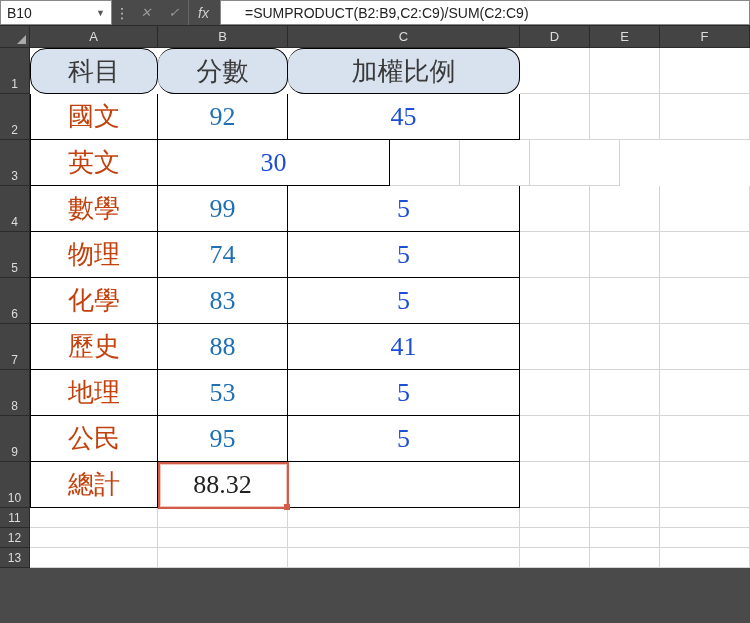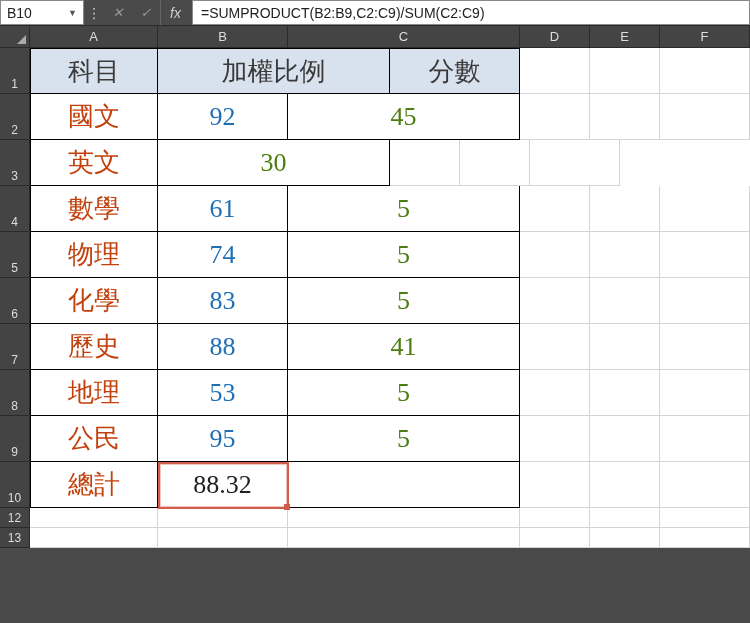--- a/index.html
+++ b/index.html
@@ -12,21 +12,21 @@
   }
   
   .formula-bar {
     display: flex;
     align-items: stretch;
     height: 26px;
     background: #4a4a4a;
     border-bottom: 1px solid #2a2a2a;
   }
   .name-box {
-    width: 84px;
+    width: 112px;
     background: #fff;
     border: 1px solid #888;
     font-size: 14px;
     padding: 2px 6px;
     color: #222;
     display: flex;
     align-items: center;
     justify-content: space-between;
   }
   .name-box-caret {
@@ -58,21 +58,21 @@
     color: #ccc;
     font-style: italic;
     font-size: 14px;
     border-left: 1px solid #666;
   }
   .formula-input {
     flex: 1;
     background: #fff;
     border: 1px solid #888;
     font-size: 14px;
-    padding: 2px 8px;
+    padding: 2px 24px;
     color: #222;
     display: flex;
     align-items: center;
     margin-left: 2px;
   }
   
   .grid-wrap {
     position: relative;
     background: #fff;
   }
@@ -143,32 +143,33 @@
     font-family: "PMingLiU", "SimSun", serif;
     overflow: hidden;
     height: 100%;
   }
   .r-tall .cell, .r-tall .row-h { height: 46px; }
   .r-tall .row-h { font-size: 12px; }
   .r-short .cell, .r-short .row-h { height: 20px; }
   .h-row .cell.A, .h-row .cell.B, .h-row .cell.C {
     background: #d8e2ef;
     color: #3a3a3a;
+    border-radius: 16px;
   }
   
   .tbl .cell.A { border-left: 1.5px solid #000; }
   .tbl .cell.A, .tbl .cell.B, .tbl .cell.C {
     border-right: 1.5px solid #000;
     border-bottom: 1.5px solid #000;
   }
   .tbl.first .cell.A, .tbl.first .cell.B, .tbl.first .cell.C {
     border-top: 1.5px solid #000;
   }
   .score { color: #1f6fb5; font-family: Liberation Serif, serif; }
-  .weight { color: #4d7c0f; font-family: "Times New Roman", serif; }
+  .weight { color: #1d4ed8; font-family: "Times New Roman", serif; }
   .subject { color: #c2410c; }
   .total-val { color: #222; font-family: "Times New Roman", serif; }
   
   .selected-frame {
     position: absolute;
     border: 2px solid #d25b4a;
     box-shadow: 0 0 0 1px rgba(210,90,70,0.35) inset;
     pointer-events: none;
   }
   .selected-frame::after {
@@ -225,26 +226,26 @@
 
   <div class="rows">
 
     <div class="row r-tall tbl first h-row">
       <div class="row-h">
           <span>1</span>
         </div>
       <div class="cell A col-A subject">
           <span>科目</span>
         </div>
+      <div class="cell B col-B subject">
+          <span>分數</span>
+        </div>
       <div class="cell C col-C subject">
           <span>加權比例</span>
         </div>
-      <div class="cell B col-B subject">
-          <span>分數</span>
-        </div>
       <div class="cell col-D"></div>
       <div class="cell col-E"></div>
       <div class="cell col-F"></div>
     </div>
 
     <div class="row r-tall tbl">
       <div class="row-h">
           <span>2</span>
         </div>
       <div class="cell A col-A subject">
@@ -277,21 +278,21 @@
     </div>
 
     <div class="row r-tall tbl">
       <div class="row-h">
           <span>4</span>
         </div>
       <div class="cell A col-A subject">
           <span>數學</span>
         </div>
       <div class="cell B col-B score">
-          <span>61</span>
+          <span>99</span>
         </div>
       <div class="cell C col-C weight">
           <span>5</span>
         </div>
       <div class="cell col-D"></div>
       <div class="cell col-E"></div>
       <div class="cell col-F"></div>
     </div>
 
     <div class="row r-tall tbl">
@@ -395,38 +396,49 @@
           <span>88.32</span>
         </div>
       <div class="cell C col-C"></div>
       <div class="cell col-D"></div>
       <div class="cell col-E"></div>
       <div class="cell col-F"></div>
     </div>
 
     <div class="row r-short">
       <div class="row-h">
-          <span>12</span>
+          <span>11</span>
         </div>
       <div class="cell col-A"></div>
       <div class="cell col-B"></div>
       <div class="cell col-C"></div>
       <div class="cell col-D"></div>
       <div class="cell col-E"></div>
       <div class="cell col-F"></div>
     </div>
     <div class="row r-short">
       <div class="row-h">
-          <span>13</span>
+          <span>12</span>
         </div>
       <div class="cell col-A"></div>
       <div class="cell col-B"></div>
       <div class="cell col-C"></div>
       <div class="cell col-D"></div>
       <div class="cell col-E"></div>
       <div class="cell col-F"></div>
     </div>
+    <div class="row r-short">
+      <div class="row-h">
+          <span>13</span>
+        </div>
+      <div class="cell col-A"></div>
+      <div class="cell col-B"></div>
+      <div class="cell col-C"></div>
+      <div class="cell col-D"></div>
+      <div class="cell col-E"></div>
+      <div class="cell col-F"></div>
+    </div>
 
   </div>
 
   <div class="selected-frame" style="left:158px; top:436px; width:131px; height:47px;"></div>
 
 </div>
 
 </body></html>

